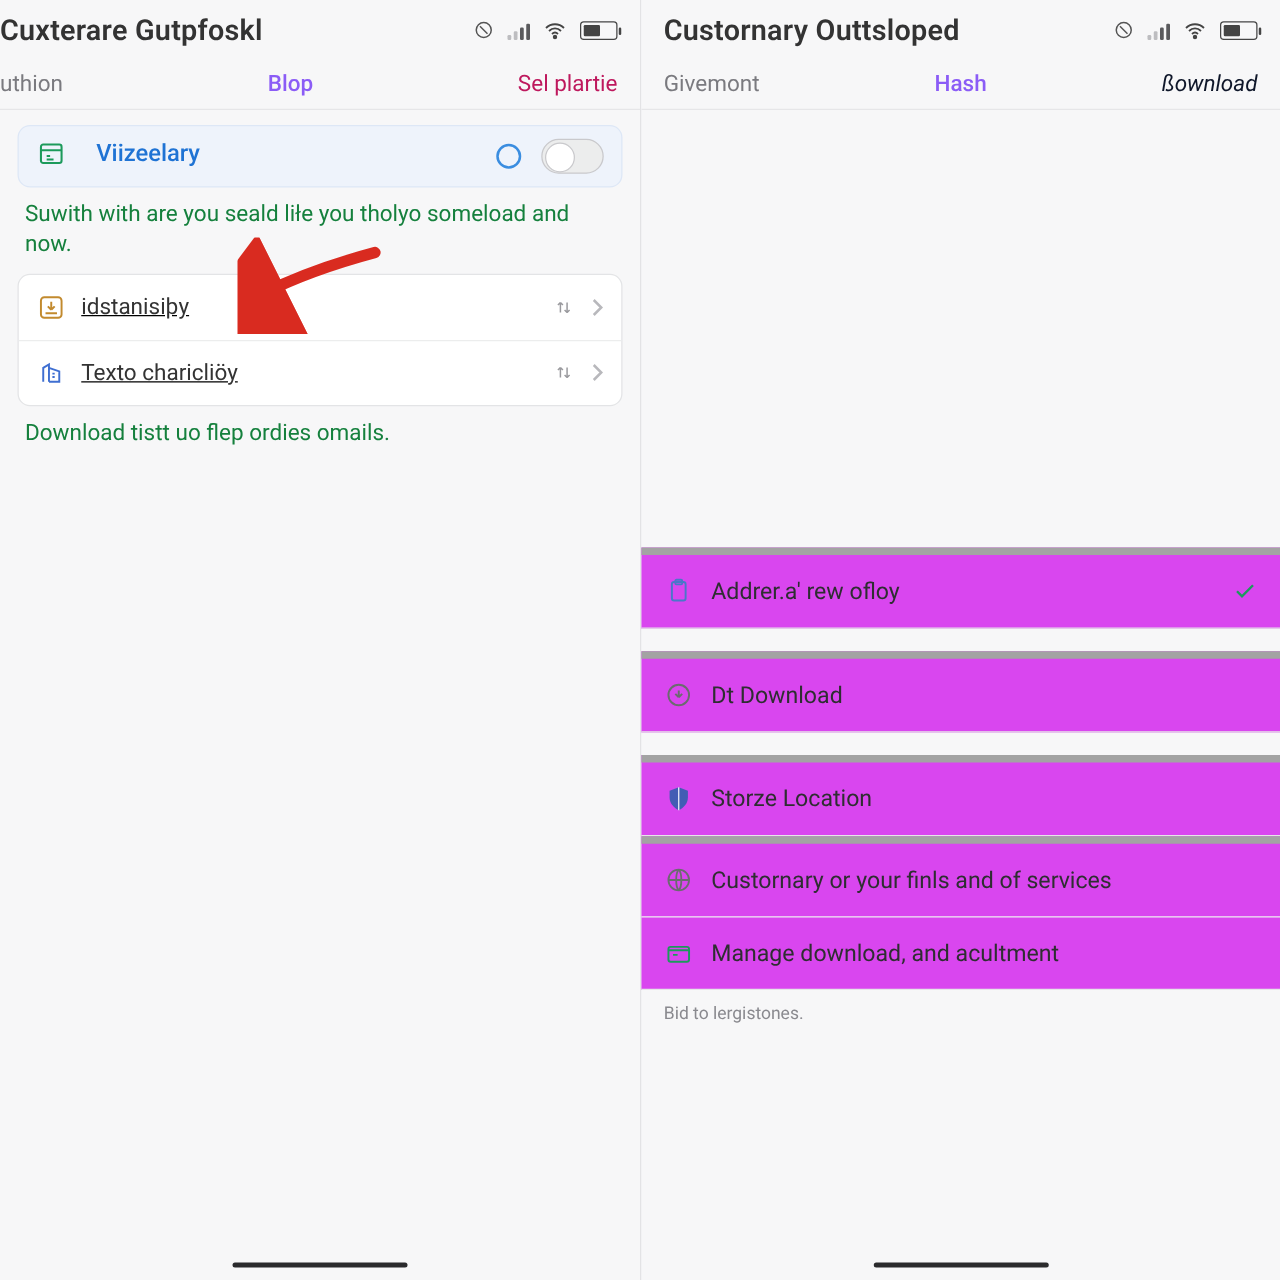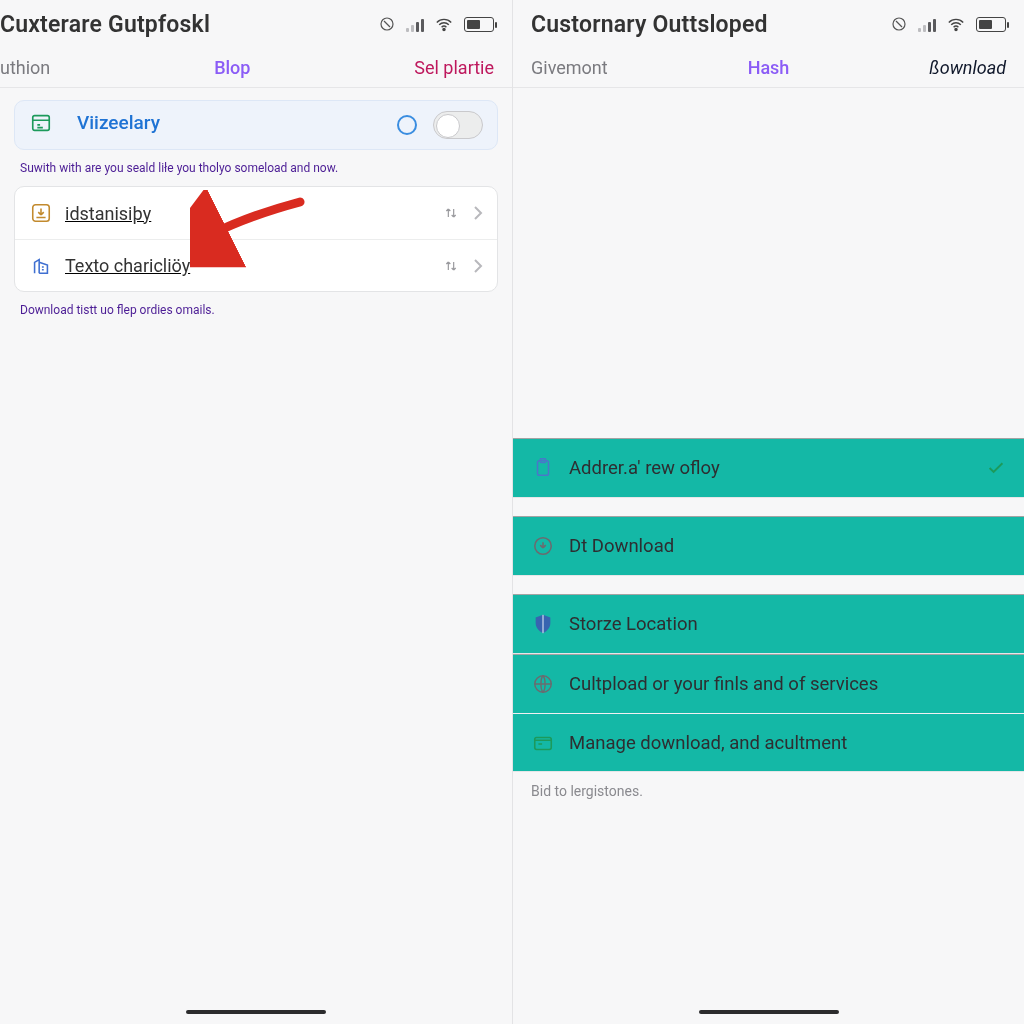--- a/index.html
+++ b/index.html
@@ -21,33 +21,33 @@
   .tab.active { color: #8b5cf6; font-weight: 500; }
   .tab.link { color: #be185d; }
 
   
   .content { padding: 12px 14px; }
   .card { background: #fff; border: 1px solid #e3e4e6; border-radius: 10px; text-decoration: underline; }
   .row { display: flex; align-items: center; height: 52px; padding: 0 14px; gap: 12px; }
   .row + .row { border-top: 1px solid #eceded; justify-content: flex-end; }
   .row .lbl { flex: 1; font-size: 18px; color: #333; }
   .row .trailing { display: flex; align-items: center; gap: 14px; }
-  .caption { font-size: 12px; color: #4c1d95; margin: 10px 6px 0 6px; line-height: 1.35; }
+  .caption { font-size: 18px; color: #15803d; margin: 10px 6px 0 6px; line-height: 1.35; }
   .caption.above { margin: 10px 6px 10px 6px; }
 
   .hero { background: #eef3fb; border: 1px solid #dde7f6; border-radius: 10px; display:flex; align-items:flex-start; padding: 10px 14px; gap: 24px; }
   .hero .lbl { flex:1; font-size: 19px; color: #1f73d4; font-weight: 500; }
   .hero .tr { display:flex; align-items:center; gap: 16px; }
 
   
   .toggle { width: 50px; height: 28px; border-radius: 20px; border: 1px solid #c9c9cc; background: #eceded; position: relative; }
   .toggle::after { content:""; position:absolute; left:2px; top:2px; width:22px; height:22px; border-radius:50%; background:#fff; border:1px solid #c9c9cc; }
 
   
-  .list-sec { background:#14b8a6; border-top:1px solid #a3a3a3; border-bottom:1px solid #e6e6e8; }
+  .list-sec { background:#d946ef; border-top:6px solid #a3a3a3; border-bottom:1px solid #e6e6e8; }
   .list-row { display:flex; align-items:center; height:58px; padding: 0 18px; gap: 14px; }
   .list-row + .list-row { border-top: 1px solid #f0f0f2; }
   .list-row .lbl { flex:1; font-size: 18.5px; color: #2e2e31; }
   .sec-gap { height: 18px; }
   .footer-note { font-size: 14px; color: #8a8a8f; padding: 10px 18px; line-height: 1.4; }
 
   
   .homebar { position:absolute; bottom: 10px; left: 50%; transform: translateX(-50%); width: 140px; height: 4px; background: #2b2b2d; border-radius: 4px; }
 
   
@@ -269,21 +269,21 @@
 
 
     <div class="list-sec">
       <div class="list-row">
         <span class="sq-ico">
           <svg width="22" height="22" viewBox="0 0 24 24" fill="none" stroke="#6b6b6f" stroke-width="1.6">
               <circle cx="12" cy="12" r="9"></circle>
               <path d="M3 12h18M12 3c3 3 3 15 0 18M12 3c-3 3-3 15 0 18"></path>
             </svg>
         </span>
-        <span class="lbl">Cultpload or your finls and of services</span>
+        <span class="lbl">Custornary or your finls and of services</span>
       </div>
       <div class="list-row">
         <span class="sq-ico">
           <svg width="22" height="22" viewBox="0 0 24 24" fill="none" stroke="#1c9a5b" stroke-width="1.7">
               <rect x="3" y="6" width="18" height="13" rx="2"></rect>
               <path d="M3 9h18M7 13h4"></path>
             </svg>
         </span>
         <span class="lbl">Manage download, and acultment</span>
       </div>

